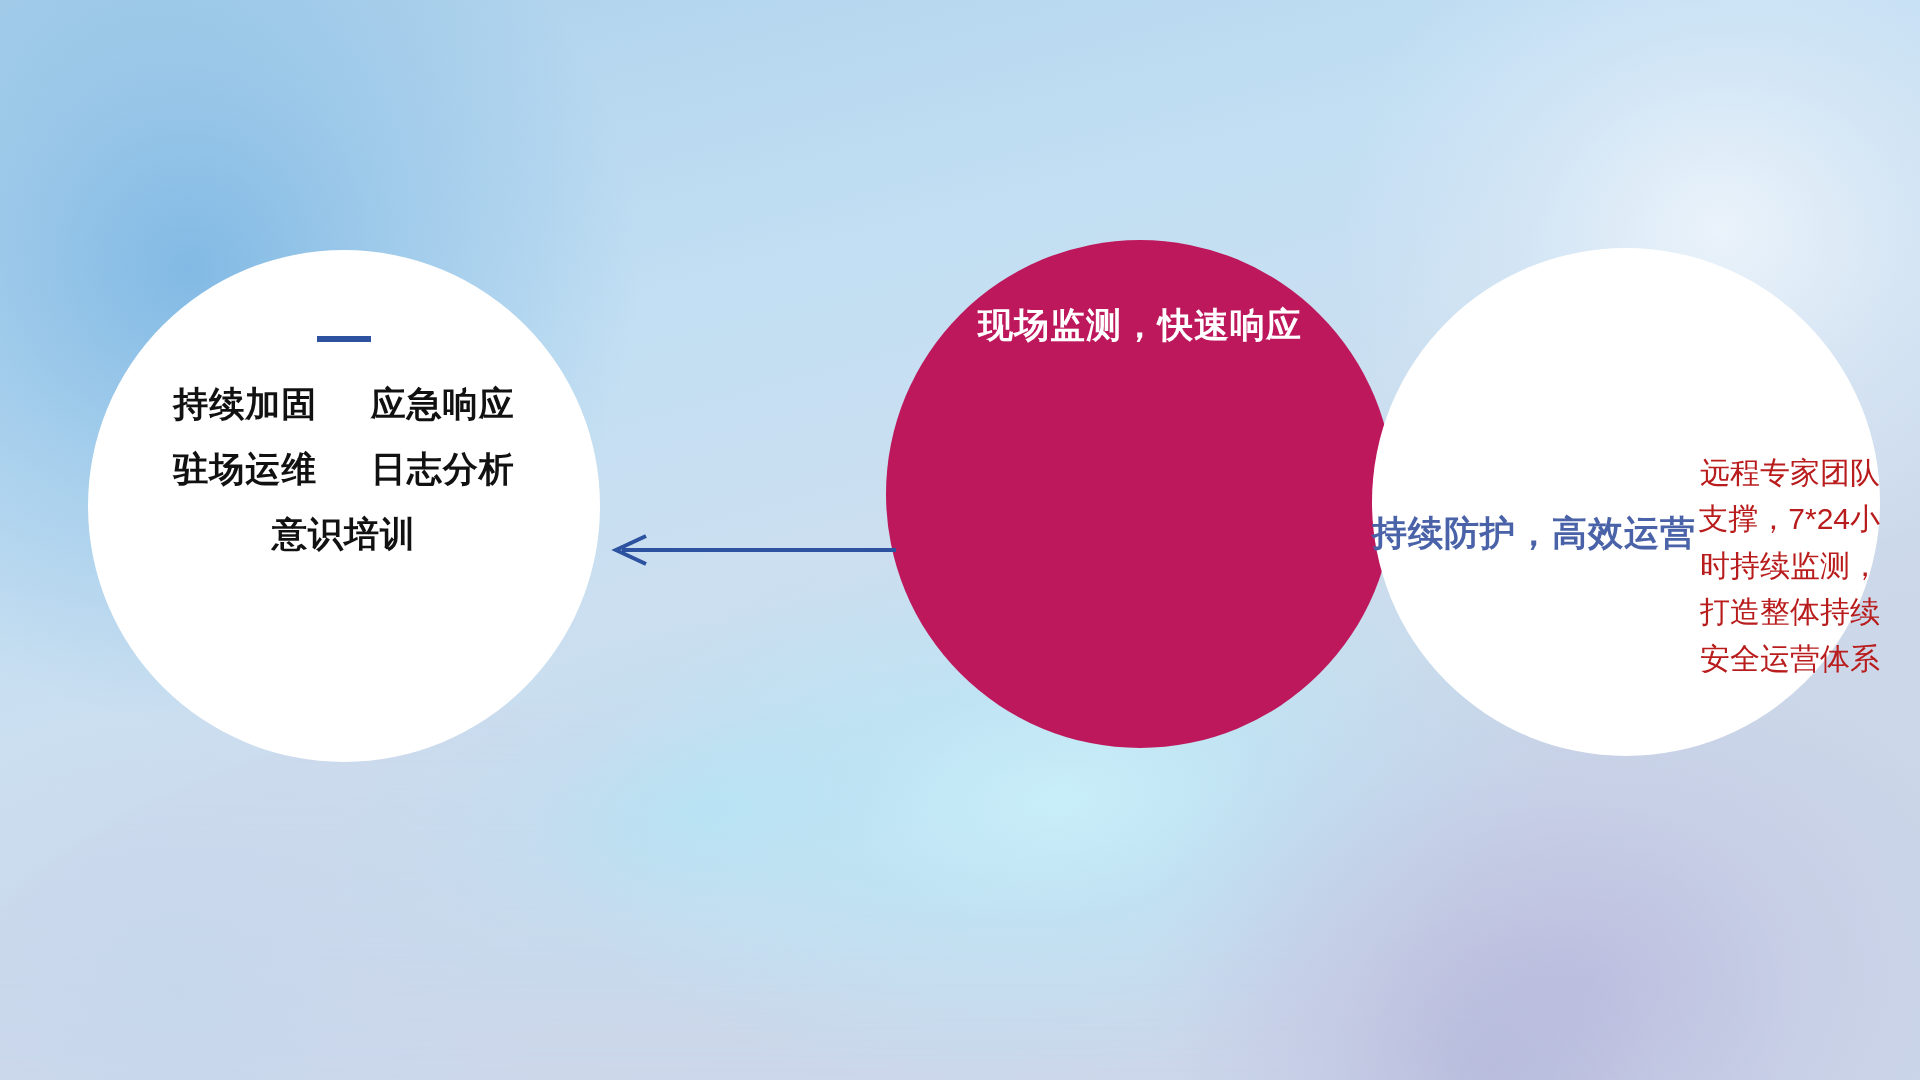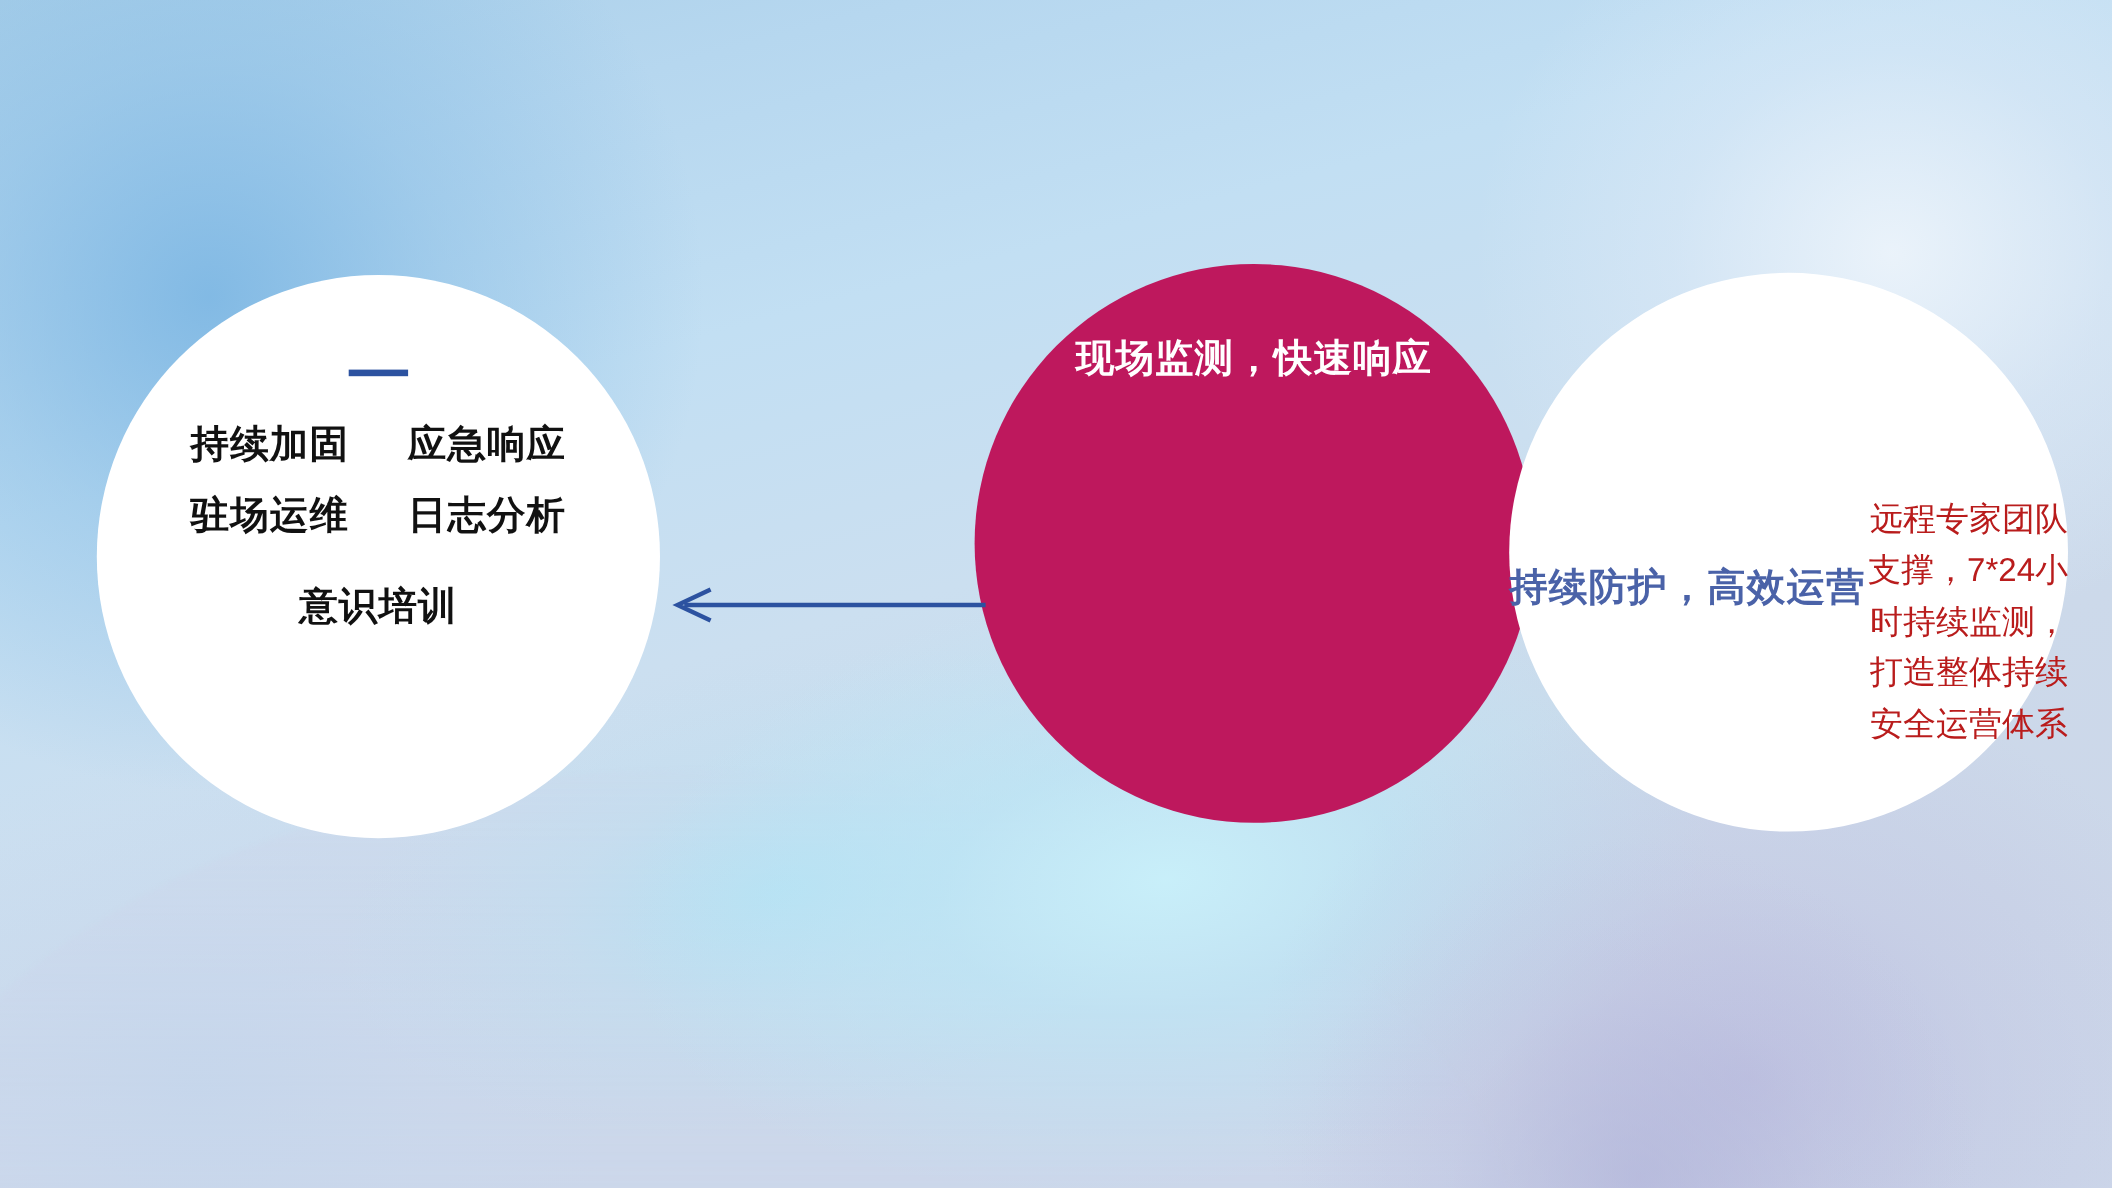--- a/index.html
+++ b/index.html
@@ -113,21 +113,21 @@
   #circle-left .svc-line {
     color: #111111;
     font-size: 35px;
     font-weight: bold;
     letter-spacing: 1px;
     line-height: 1.05;
     white-space: nowrap;
     margin-bottom: 28px;
   }
   #circle-left .svc-line .gap { display:inline-block; width: 32px; }
-  #circle-left .svc-line.last { margin-top: 18px; margin-bottom: 0; }
+  #circle-left .svc-line.last { margin-bottom: 0; }
 
   #circle-mid {
     left: 886px;
     top: 240px;
     width: 508px;
     height: 508px;
     background: #be185d;
     z-index: 2;
     display: flex;
     flex-direction: column;

